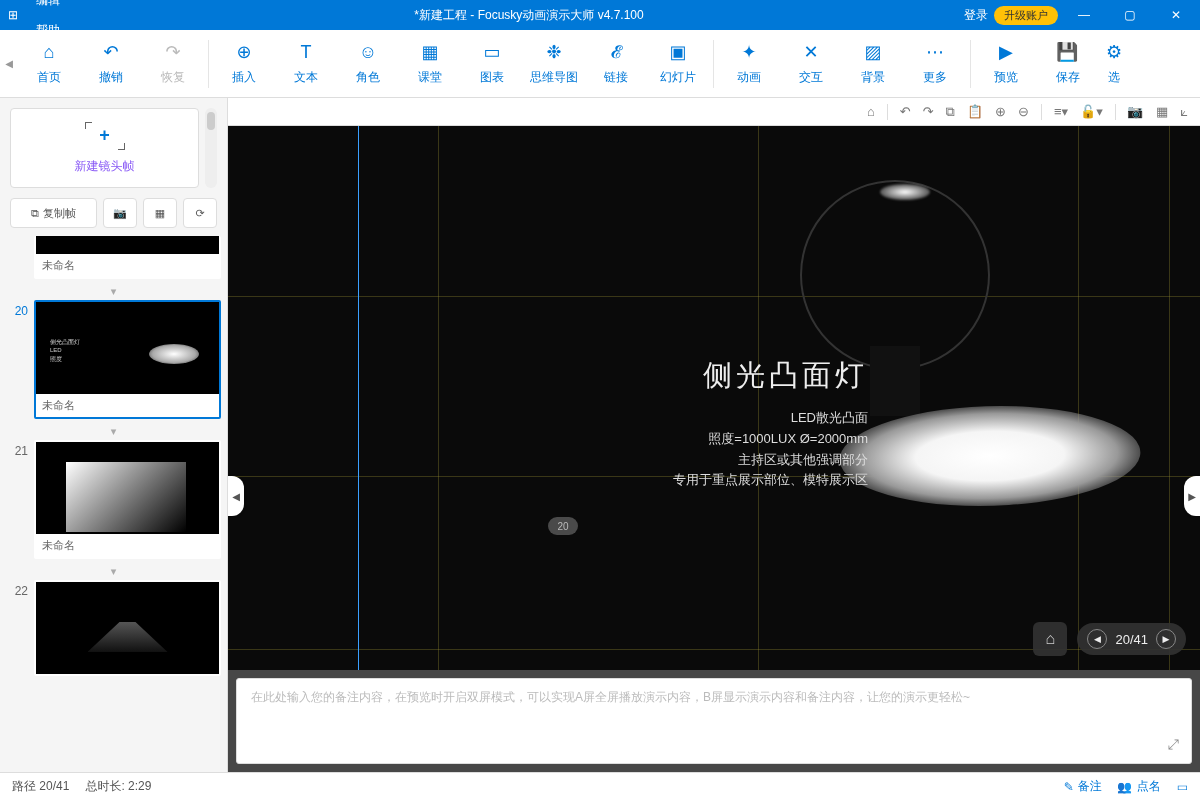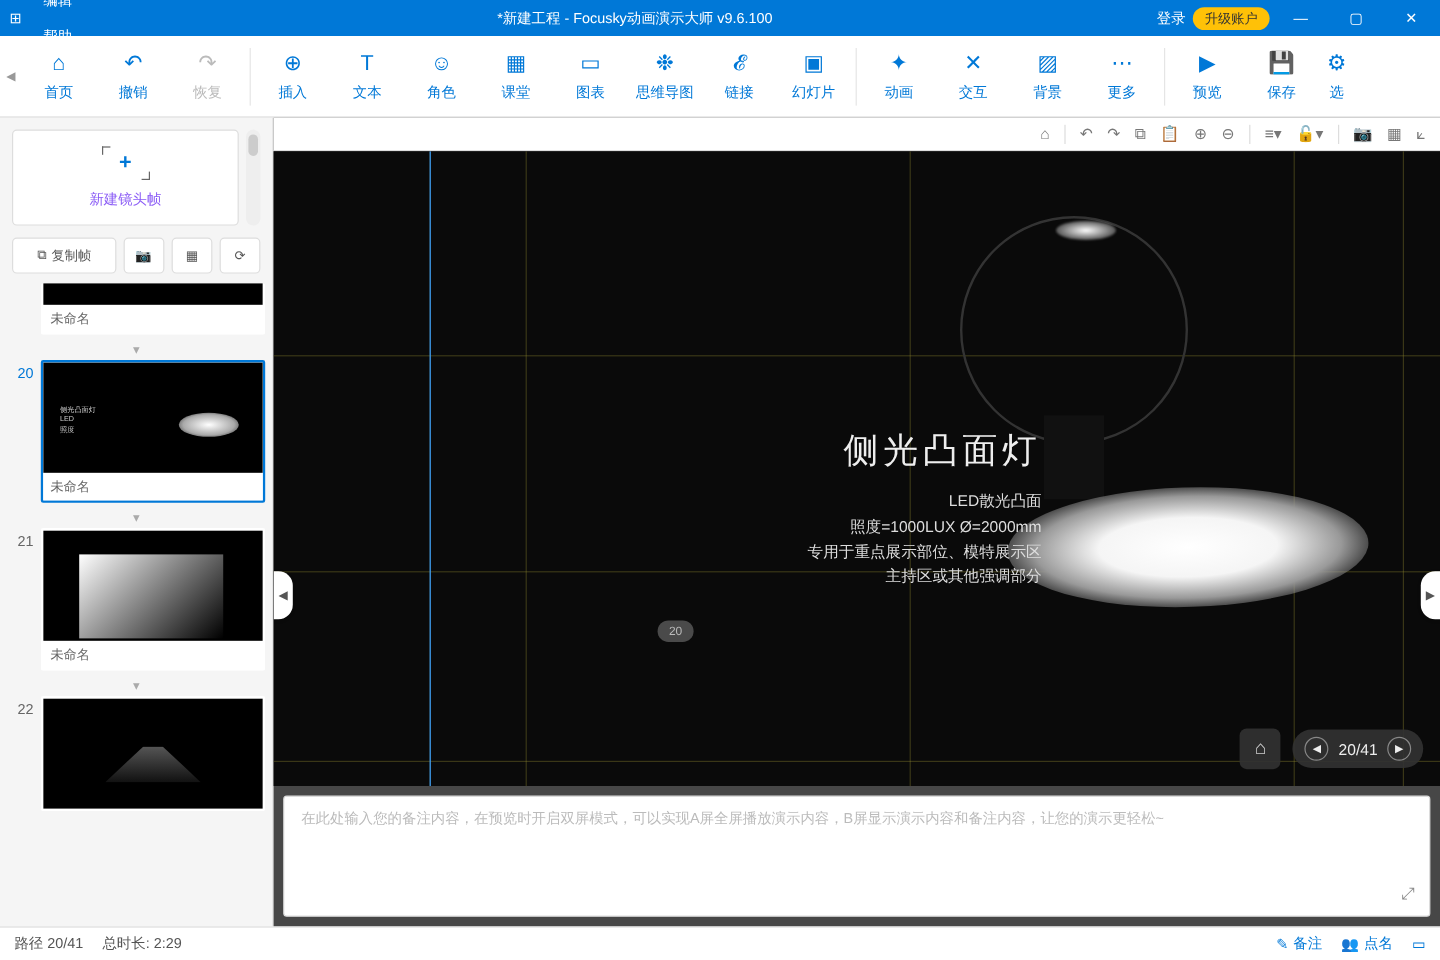--- a/index.html
+++ b/index.html
@@ -79,41 +79,41 @@
 
 .side-tab { position:absolute; top:350px; width:16px; height:40px; background:#fff; display:flex; align-items:center; justify-content:center; font-size:10px; color:#555; cursor:pointer; border-radius:3px 0 0 3px; box-shadow:0 1px 3px rgba(0,0,0,0.2); }
 .side-tab.left { left:0; border-radius:0 12px 12px 0; }
 .side-tab.right { right:0; border-radius:12px 0 0 12px; }
 
 .canvas-nav { position:absolute; right:14px; bottom:14px; display:flex; align-items:center; gap:10px; }
 .canvas-nav .navbox { width:34px; height:34px; background:rgba(50,50,50,0.9); border-radius:6px; display:flex; align-items:center; justify-content:center; color:#ccc; cursor:pointer; }
 .canvas-nav .pager { display:flex; align-items:center; gap:8px; background:rgba(50,50,50,0.9); border-radius:17px; padding:6px 10px; color:#eee; font-size:13px; }
 .canvas-nav .pgbtn { width:20px; height:20px; border:1px solid #888; border-radius:50%; display:flex; align-items:center; justify-content:center; font-size:9px; cursor:pointer; }
 
-.notes { height: 101px; background:#fff; border:1px solid #ddd; margin:8px; border-radius:3px; position:relative; padding:10px 50px 10px 14px; }
+.notes { height: 86px; background:#fff; border:1px solid #ddd; margin:8px; border-radius:3px; position:relative; padding:10px 50px 10px 14px; }
 .notes .placeholder { color:#bbb; font-size:12px; }
 .notes .expand { position:absolute; right:12px; bottom:10px; color:#888; cursor:pointer; font-size:14px;}
 
 .statusbar { height:28px; background:#fff; border-top:1px solid #ddd; display:flex; align-items:center; font-size:12px; color:#555; padding:0 12px; }
 .statusbar .left { flex:1; display:flex; gap:16px; }
 .statusbar .right { display:flex; gap:16px; color:#0078d7; }
 .statusbar .right span { cursor:pointer; display:flex; align-items:center; gap:4px; }
 </style>
 </head>
 <body>
 
 <div class="titlebar">
   <span class="logo">⊞</span>
   <div class="menu">
     <span>文件</span>
     <span>编辑</span>
     <span>帮助</span>
     <span>用户反馈</span>
   </div>
-  <div class="title">*新建工程 - Focusky动画演示大师  v9.6.100</div>
+  <div class="title">*新建工程 - Focusky动画演示大师  v4.7.100</div>
   <div class="right">
     <span>登录</span>
     <span class="upgrade">升级账户</span>
     <span class="winbtn">—</span>
     <span class="winbtn">▢</span>
     <span class="winbtn">✕</span>
   </div>
 </div>
 
 <div class="toolbar">
@@ -300,22 +300,22 @@
       <div class="guide-v" style="left:130px"></div>
       <div class="lamp-ring"></div>
       <div class="lamp-glow1"></div>
       <div class="lamp-base"></div>
       <div class="lamp-beam"></div>
       <div class="badge">20</div>
       <div class="slide-text">
         <h1>侧光凸面灯</h1>
         <p>LED散光凸面</p>
         <p>照度=1000LUX Ø=2000mm</p>
+        <p>主持区或其他强调部分</p>
         <p>专用于重点展示部位、模特展示区</p>
-        <p>主持区或其他强调部分</p>
       </div>
       <div class="side-tab left">◀</div>
       <div class="side-tab right">▶</div>
       <div class="canvas-nav">
         <div class="navbox">⌂</div>
         <div class="pager">
           <div class="pgbtn">◀</div>
           <span>20/41</span>
           <div class="pgbtn">▶</div>
         </div>

